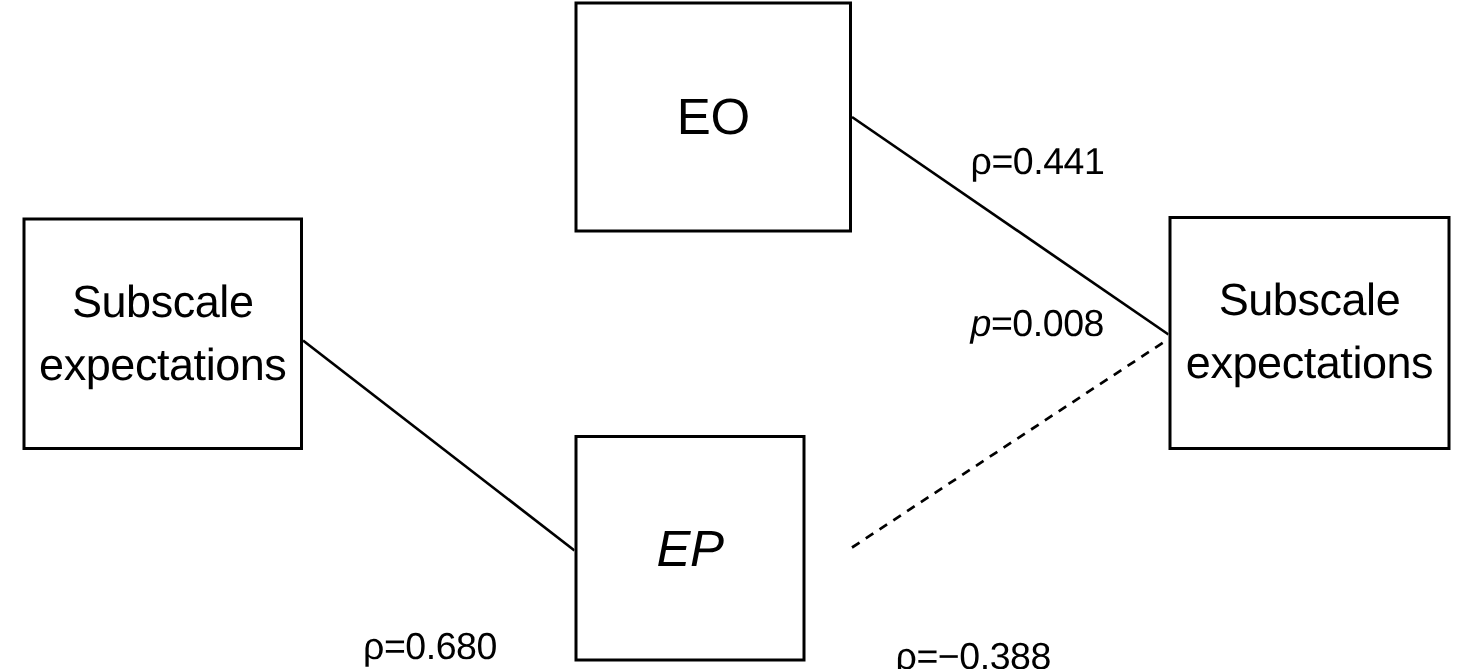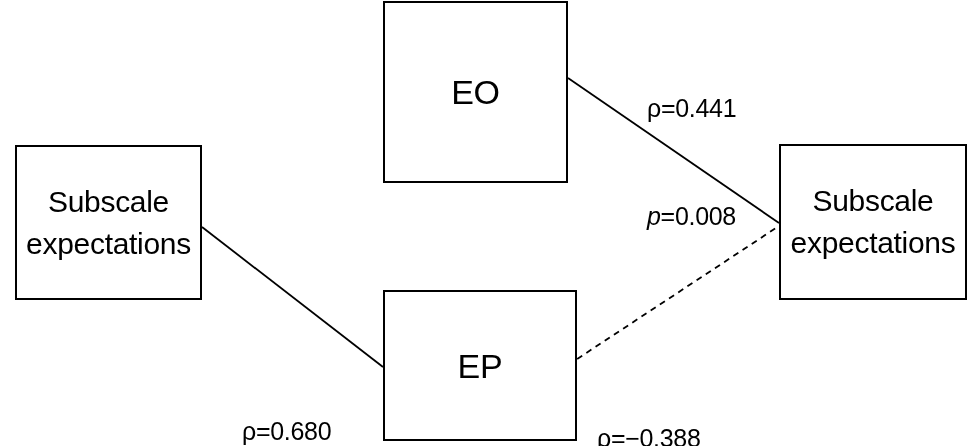--- a/index.html
+++ b/index.html
@@ -44,22 +44,22 @@
   }
   .node-multi {
     font-size: 30px;
     line-height: 42px;
   }
   .node-short {
     font-size: 34px;
     line-height: 34px;
   }
   .node-negative { left: 15px;  top: 145px; width: 187px; height: 155px; }
-  .node-eo       { left: 383px; top: 1px;   width: 185px; height: 182px; }
-  .node-ep       { left: 383px; top: 290px; width: 194px; height: 151px; }
+  .node-eo       { left: 383px; top: 1px;   width: 185px; height: 154px; }
+  .node-ep       { left: 383px; top: 290px; width: 154px; height: 151px; font-style: italic; }
   .node-positive { left: 779px; top: 144px; width: 188px; height: 156px; }
   .stat {
     position: absolute;
     font-size: 25px;
     line-height: 36px;
     letter-spacing: -0.3px;
     white-space: pre;
   }
   .stat .p-symbol {
     font-style: italic;

